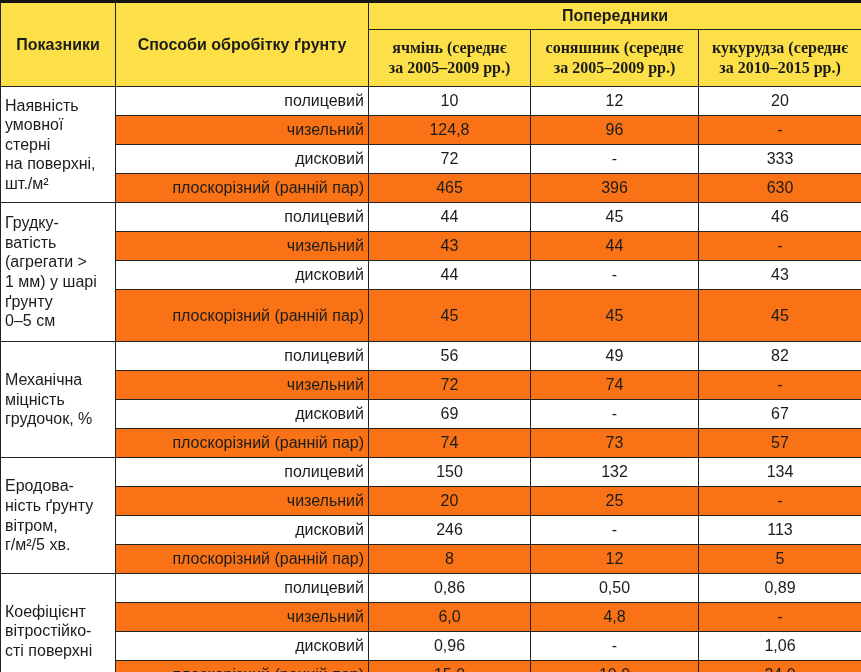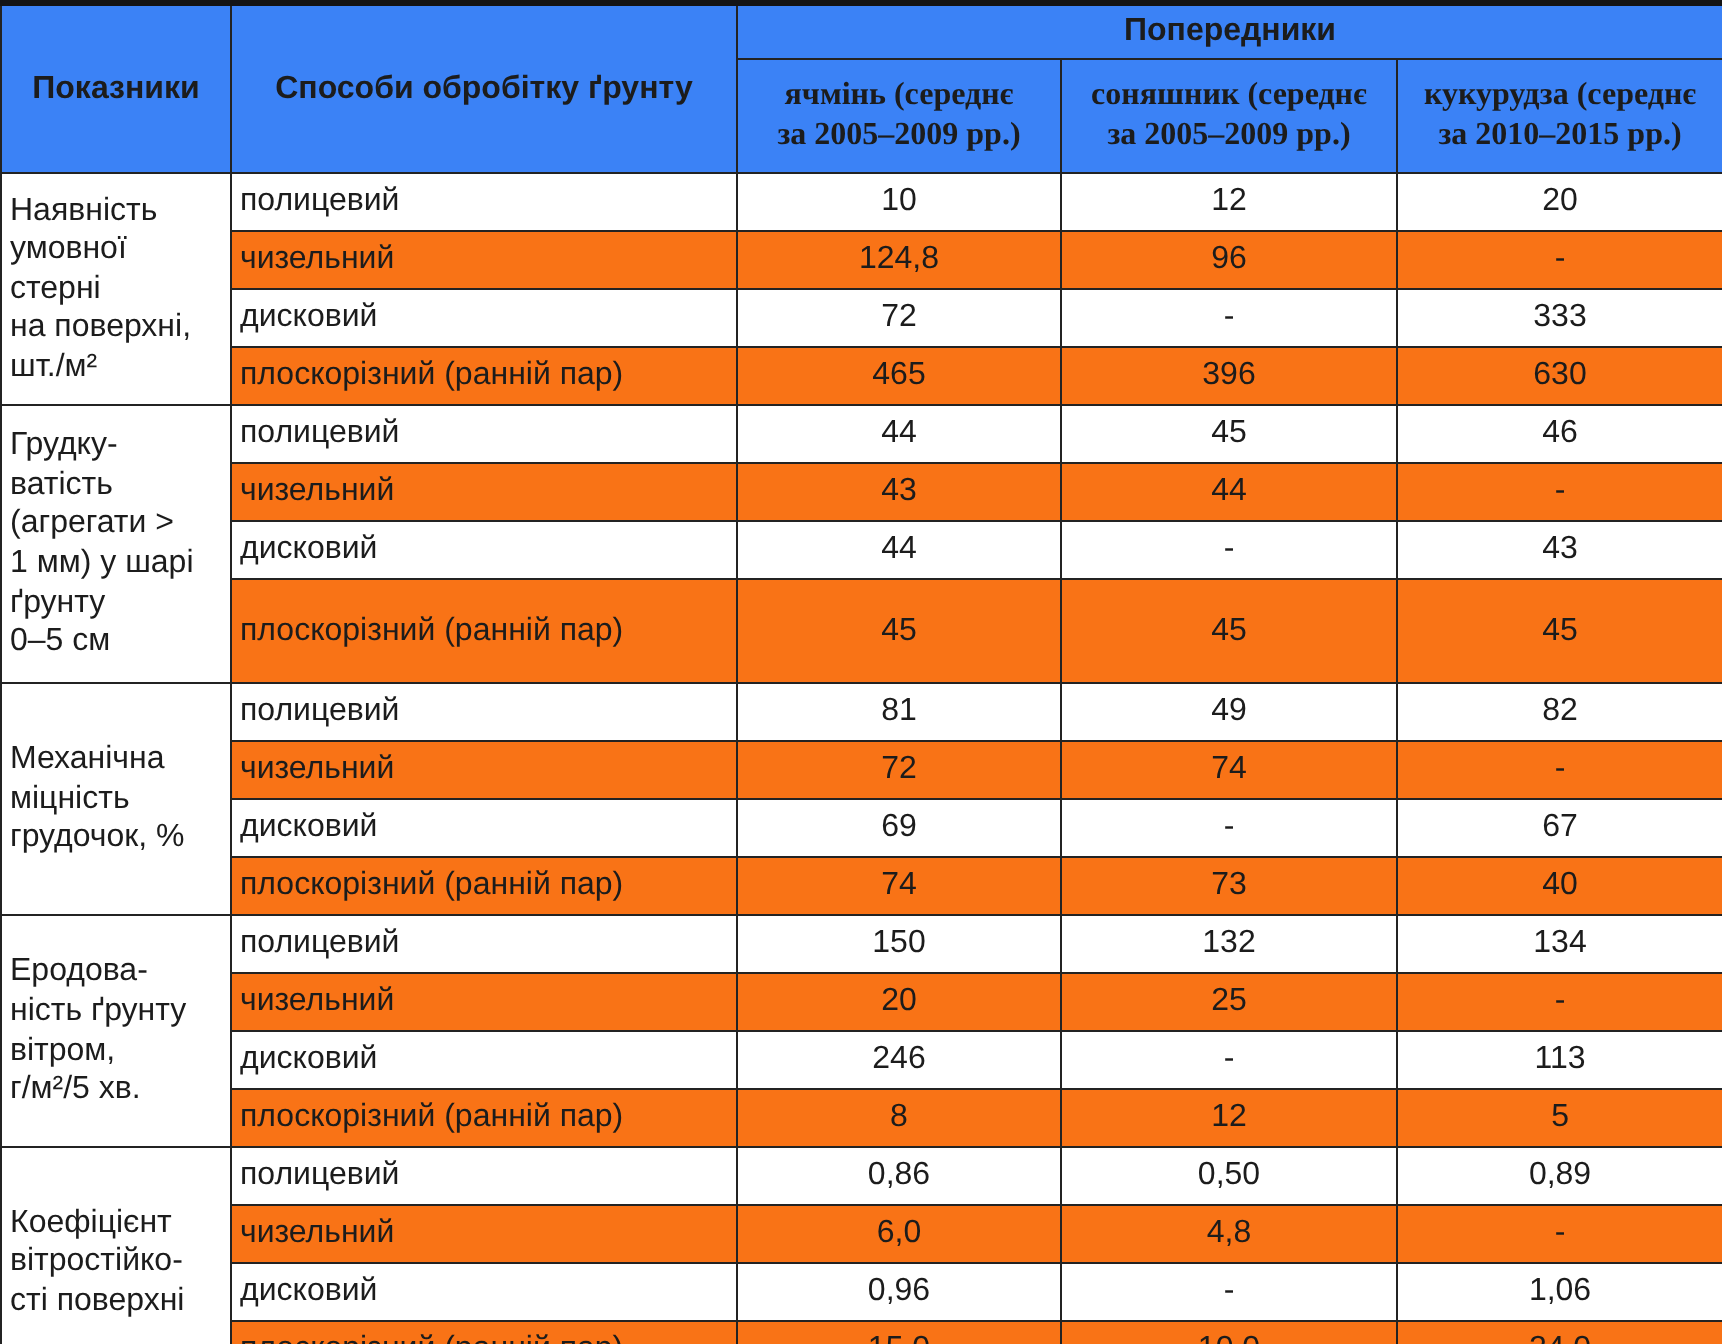--- a/index.html
+++ b/index.html
@@ -34,21 +34,21 @@
     overflow: hidden;
   }
   
   col.c-ind  { width: 115px; }
   col.c-meth { width: 253px; }
   col.c-v1   { width: 162px; }
   col.c-v2   { width: 168px; }
   col.c-v3   { width: 163px; }
   
   thead th {
-    background: #3b82f6;
+    background: #fde047;
     font-weight: bold;
     text-align: center;
     vertical-align: middle;
     font-size: 15.5px;
   }
   th.pre-col { white-space: pre-line; }
   
   tr.h-hdr1 { height: 28px; }
   tr.h-hdr2 { height: 57px; font-family: Liberation Serif, serif; }
   tr.h-row  { height: 29px; }
@@ -56,21 +56,21 @@
   tr.shade td { background: #f97316; }
   
   td.indicator {
     background: #ffffff !important;
     text-align: left;
     vertical-align: middle;
     white-space: pre-line;
     padding-left: 7px;
     font-size: 16px;
   }
-  td.method { text-align: left; vertical-align: middle; }
+  td.method { text-align: right; vertical-align: middle; }
   td.value  { text-align: center; vertical-align: middle; }
 </style>
 </head>
 <body>
 
 <div class="page">
   <table class="soil">
     <colgroup>
       <col class="c-ind">
         <col class="c-meth">
@@ -154,41 +154,41 @@
         <td class="value">45</td>
         <td class="value">45</td>
         <td class="value">45</td>
       </tr>
 
       <tr class="h-row">
         <td class="indicator" rowspan="4">Механічна
 міцність
 грудочок, %</td>
         <td class="method">полицевий</td>
-        <td class="value">81</td>
+        <td class="value">56</td>
         <td class="value">49</td>
         <td class="value">82</td>
       </tr>
       <tr class="h-row shade">
         <td class="method">чизельний</td>
         <td class="value">72</td>
         <td class="value">74</td>
         <td class="value">-</td>
       </tr>
       <tr class="h-row">
         <td class="method">дисковий</td>
         <td class="value">69</td>
         <td class="value">-</td>
         <td class="value">67</td>
       </tr>
       <tr class="h-row shade">
         <td class="method">плоскорізний (ранній пар)</td>
         <td class="value">74</td>
         <td class="value">73</td>
-        <td class="value">40</td>
+        <td class="value">57</td>
       </tr>
 
       <tr class="h-row">
         <td class="indicator" rowspan="4">Еродова-
 ність ґрунту
 вітром,
 г/м²/5 хв.</td>
         <td class="method">полицевий</td>
         <td class="value">150</td>
         <td class="value">132</td>

